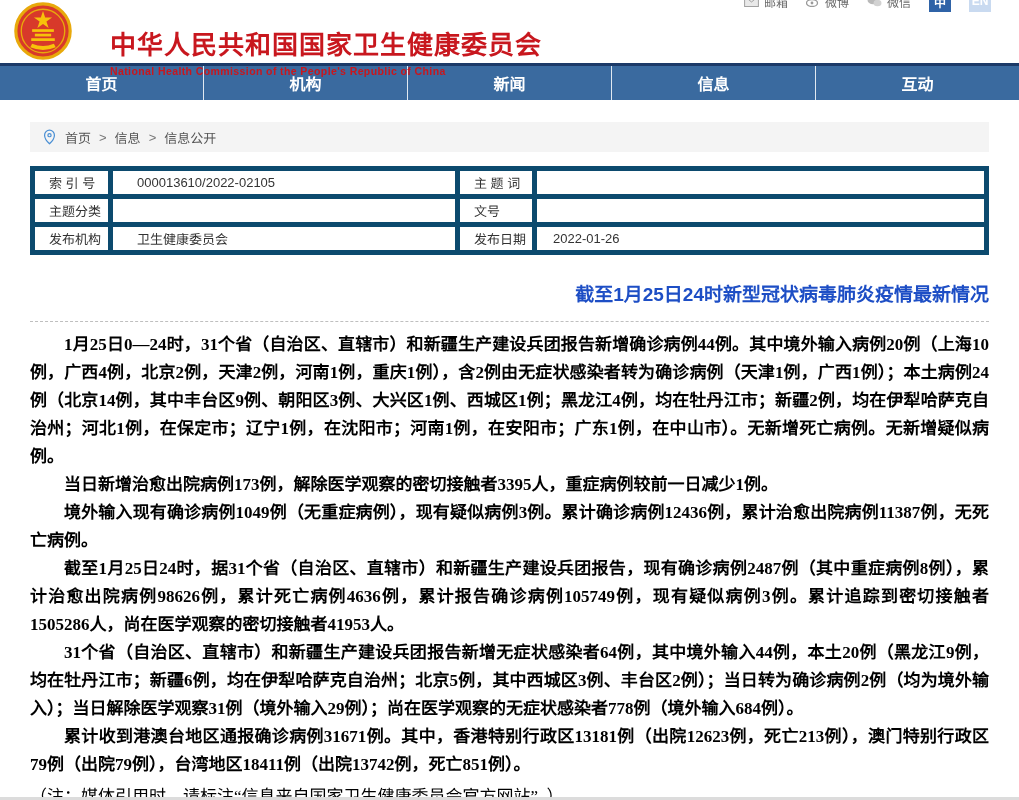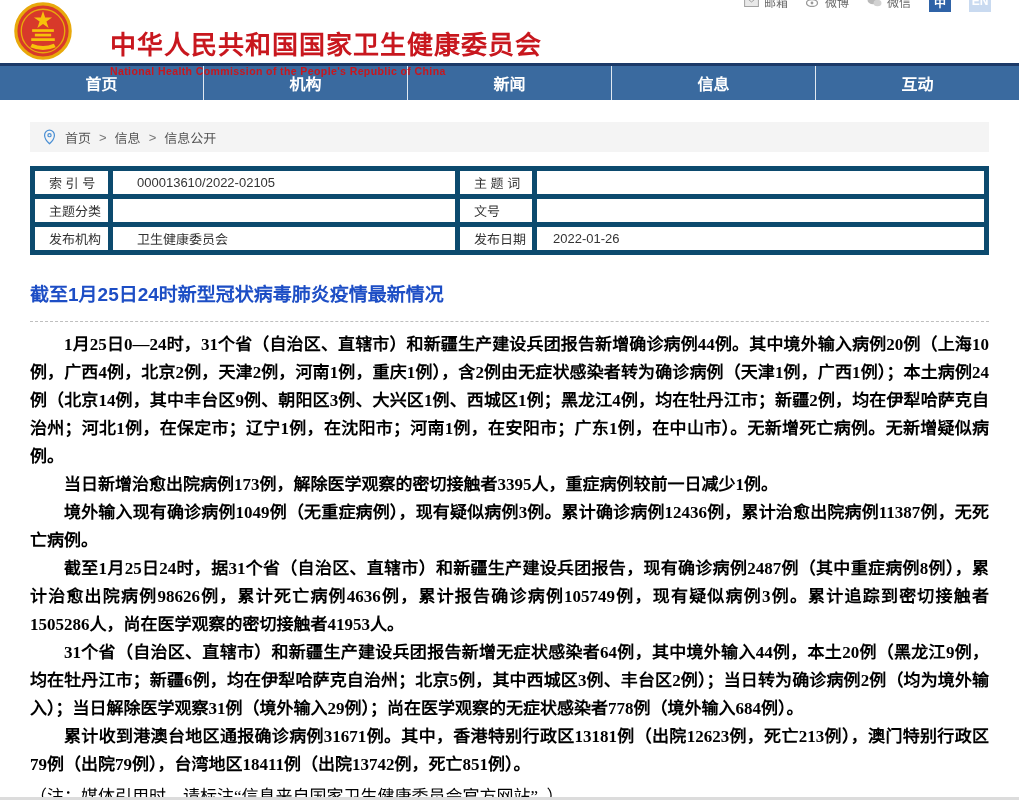--- a/index.html
+++ b/index.html
@@ -56,21 +56,21 @@
     border: 5px solid #0c4a6e; height: 26px; font-size: 13px; color: #333;
     padding: 2px 6px 2px 14px; background: #fff; white-space: nowrap; overflow: hidden;
   }
   .meta-table .c1 { width: 78px; }
   .meta-table .c2 { width: 347px; padding-left: 24px; }
   .meta-table .c3 { width: 77px; }
   .meta-table .c4 { width: auto; padding-left: 16px; }
 
   
   .article-title {
-    margin-top: 24px; text-align: left;
+    margin-top: 24px; text-align: right;
     color: #1d4ec5; font-size: 19px; font-weight: bold;
     font-family: "Liberation Sans", "DejaVu Sans", sans-serif;
   }
   .dashed-sep { margin-top: 15px; border-top: 1px dashed #bfbfbf; height: 0; }
   .article-body { margin-top: 9px; font-weight: bold; }
   .article-body p {
     font-family: "Liberation Serif", "DejaVu Serif", serif;
     font-size: 17px; line-height: 28px; color: #000;
     text-indent: 2em; text-align: justify;
   }

